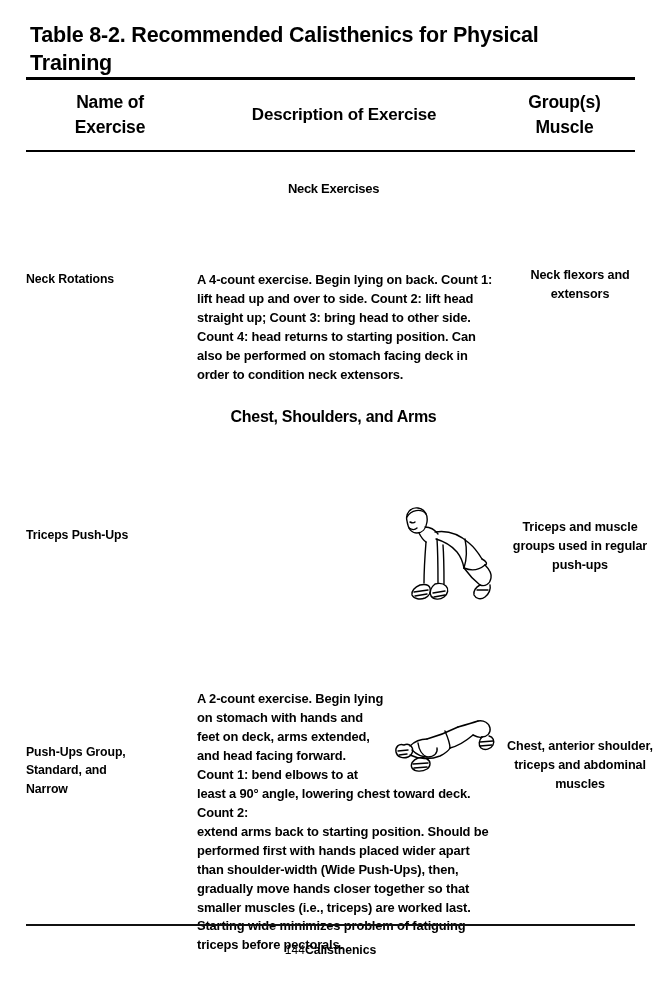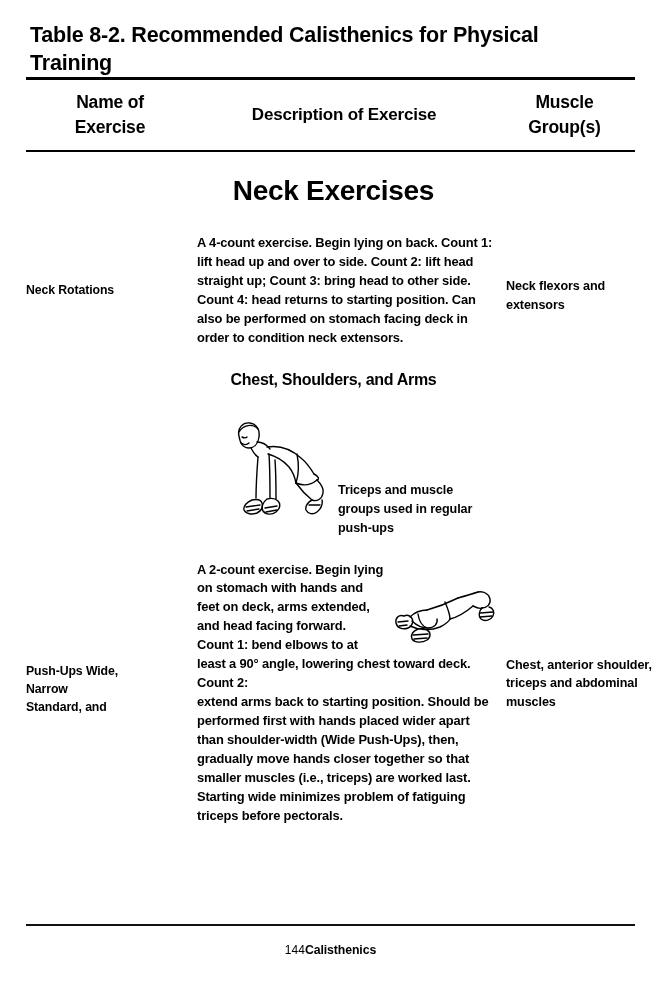--- a/index.html
+++ b/index.html
@@ -65,22 +65,22 @@
   }
   .head-cell.desc { font-size: 17px; }
 
   
   .section-heading {
     text-align: center;
     font-weight: bold;
     letter-spacing: -0.3px;
   }
   .section-neck {
-    font-size: 28px;
-    padding-top: 23px;
+    font-size: 13px;
+    padding-top: 29px;
     padding-left: 6px;
   }
   .section-chest {
     font-size: 16px;
     padding-top: 23px;
     padding-left: 6px;
   }
 
   
   .row {
@@ -98,30 +98,32 @@
   }
   .cell-desc {
     width: 300px;
     flex: 0 0 300px;
     font-weight: bold;
     font-size: 12.9px;
     line-height: 1.47;
     letter-spacing: -0.15px;
     padding-left: 3px;
     box-sizing: border-box;
+    margin-top: 48px;
   }
   .cell-muscle {
     width: 160px;
     flex: 0 0 160px;
     font-weight: bold;
     font-size: 12.6px;
     line-height: 1.5;
     letter-spacing: -0.1px;
     padding-left: 12px;
     box-sizing: border-box;
+    text-align: center;
   }
 
   
   .row-neck { margin-top: 27px; }
   .row-neck .cell-name   { padding-top: 47px; }
   .row-neck .cell-muscle { padding-top: 43px; }
 
   
   .row-triceps { margin-top: 24px; }
   .row-triceps .cell-name   { padding-top: 76px; }
@@ -186,38 +188,39 @@
 
   <div class="rule-thick"></div>
 
   <div class="head-row">
     <div class="head-cell col-name">
       <div>Name of</div>
       <div>Exercise</div>
     </div>
     <div class="head-cell desc col-desc">Description of Exercise</div>
     <div class="head-cell col-muscle">
+      <div>Group(s)</div>
       <div>Muscle</div>
-      <div>Group(s)</div>
     </div>
   </div>
 
   <div class="rule-medium"></div>
 
   <div class="section-heading section-neck">Neck Exercises</div>
 
   <div class="row row-neck">
     <div class="cell-name">Neck Rotations</div>
     <div class="cell-desc">A 4-count exercise. Begin lying on back. Count 1: lift head up and over to side. Count 2: lift head straight up; Count 3: bring head to other side. Count 4: head returns to starting position. Can also be performed on stomach facing deck in order to condition neck extensors.</div>
     <div class="cell-muscle">Neck flexors and extensors</div>
   </div>
 
   <div class="section-heading section-chest">Chest, Shoulders, and Arms</div>
 
   <div class="row row-triceps">
+    <div class="cell-name">Triceps Push-Ups</div>
     <div class="cell-desc">
       <span class="figure figure-triceps">
         <svg viewBox="0 0 103 118" xmlns="http://www.w3.org/2000/svg" fill="none" stroke="#000" stroke-width="1.4" stroke-linecap="round" stroke-linejoin="round">
 
           <path d="M12 22 C10 14, 16 8, 23 9 C30 10, 33 16, 32 23 C31 30, 27 34, 22 34 C16 34, 13 29, 12 22 Z"></path>
 
           <path d="M12 18 C16 11, 26 9, 31 15"></path>
 
           <path d="M15 23 C17 24, 19 24, 20 23"></path>
           <path d="M14 29 C17 31, 20 31, 22 29"></path>
@@ -252,23 +255,23 @@
           <path d="M39 98 L50 96"></path>
         </svg>
       </span>
       <span><br></span>
     </div>
     <div class="cell-muscle">Triceps and muscle groups used in regular push-ups</div>
   </div>
 
   <div class="row row-pushups">
     <div class="cell-name">
-      <div>Push-Ups Wide,</div>
+      <div>Push-Ups Group,</div>
+      <div>Standard, and</div>
       <div>Narrow</div>
-      <div>Standard, and</div>
     </div>
     <div class="cell-desc">
       <span class="figure figure-pushup">
         <svg viewBox="0 0 110 80" xmlns="http://www.w3.org/2000/svg" fill="none" stroke="#000" stroke-width="1.4" stroke-linecap="round" stroke-linejoin="round">
 
           <path d="M14 47 C9 45, 5 49, 6 54 C7 59, 13 61, 18 59 C23 57, 24 51, 21 48 C19 46, 16 46, 14 47 Z"></path>
           <path d="M8 53 L18 52"></path>
           <path d="M9 57 L17 56"></path>
 
           <path d="M20 48 C24 44, 30 41, 37 41"></path>

